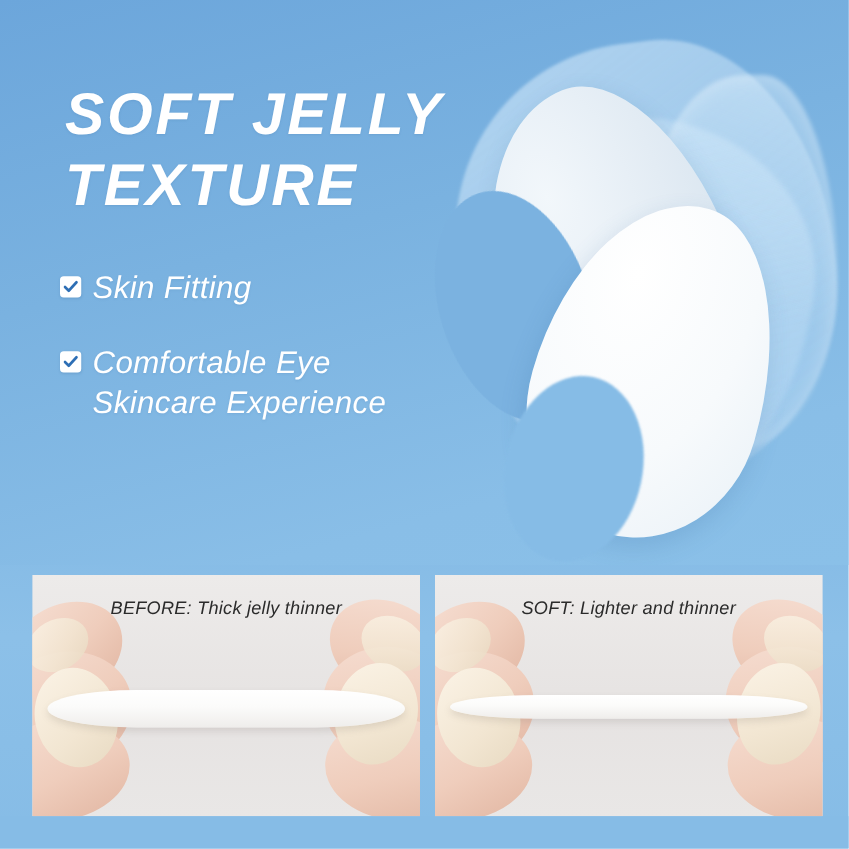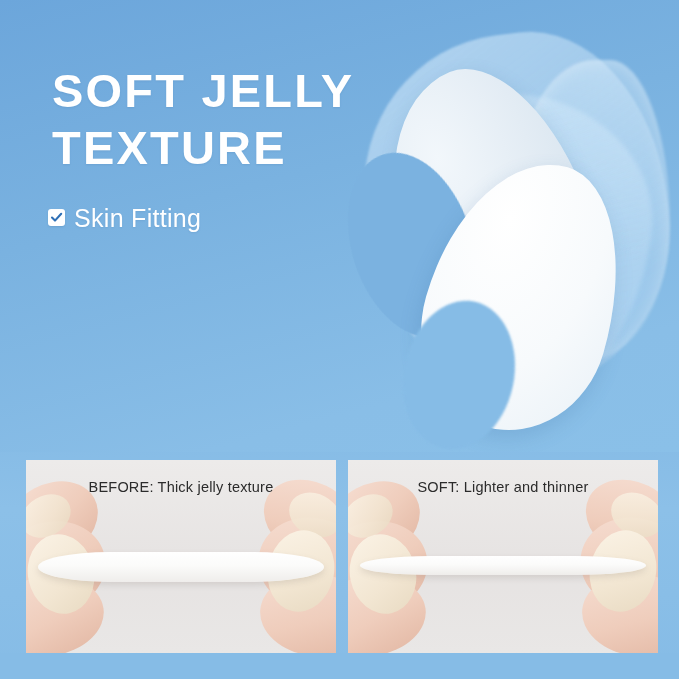--- a/index.html
+++ b/index.html
@@ -7,20 +7,21 @@
     padding: 0;
     background: #ffffff;
   }
   .canvas {
     position: relative;
     width: 679px;
     height: 679px;
     overflow: hidden;
     font-family: "Liberation Sans", sans-serif;
     background: linear-gradient(180deg, #6FA9DC 0%, #7CB4E2 45%, #8CC0E8 75%, #86BCE6 100%);
+    font-style: italic;
   }
 
   
   .hero {
     position: absolute;
     left: 0; top: 0;
     width: 679px; height: 452px;
     overflow: hidden;
   }
   .hero-bg {
@@ -107,21 +108,21 @@
     font-size: 47px;
     font-weight: 700;
     line-height: 1.22;
     letter-spacing: 2.2px;
     text-shadow: 0 1px 2px rgba(60,110,160,.18);
   }
 
   
   .features {
     position: absolute;
-    left: 48px; top: 202px;
+    left: 48px; top: 214px;
     width: 320px;
   }
   .feature {
     display: flex;
     align-items: flex-start;
     margin-bottom: 28px;
   }
   .feature:last-child { margin-bottom: 0; }
   .check-box {
     flex: 0 0 auto;
@@ -238,40 +239,48 @@
     <div class="feature">
       <span class="check-box">
         <svg width="13" height="13" viewBox="0 0 13 13" aria-hidden="true">
           <path d="M2 6.6 L5 9.6 L11.2 2.8" fill="none" stroke="#2E6FB5" stroke-width="2.1" stroke-linecap="round" stroke-linejoin="round"></path>
         </svg>
       </span>
       <span class="feature-label">Skin Fitting</span>
     </div>
 
 
+    <div class="feature">
+      <span class="check-box">
+        <svg width="13" height="13" viewBox="0 0 13 13" aria-hidden="true">
+          <path d="M2 6.6 L5 9.6 L11.2 2.8" fill="none" stroke="#2E6FB5" stroke-width="2.1" stroke-linecap="round" stroke-linejoin="round"></path>
+        </svg>
+      </span>
+      <span class="feature-label">Comfortable Eye Skincare Experience</span>
+    </div>
 
   </div>
 
   <div class="panels">
 
     <div class="panel">
       <div class="photo">
         <div class="hand hand-l1"></div>
         <div class="hand hand-l2"></div>
         <div class="hand hand-l3"></div>
         <div class="nail nail-l2"></div>
         <div class="nail nail-l"></div>
         <div class="hand hand-r1"></div>
         <div class="hand hand-r2"></div>
         <div class="hand hand-r3"></div>
         <div class="nail nail-r2"></div>
         <div class="nail nail-r"></div>
         <div class="strand strand-thick"></div>
       </div>
-      <div class="panel-caption">BEFORE: Thick jelly texture</div>
+      <div class="panel-caption">BEFORE: Thick jelly thinner</div>
     </div>
 
     <div class="panel">
       <div class="photo">
         <div class="hand hand-l1"></div>
         <div class="hand hand-l2"></div>
         <div class="hand hand-l3"></div>
         <div class="nail nail-l2"></div>
         <div class="nail nail-l"></div>
         <div class="hand hand-r1"></div>

